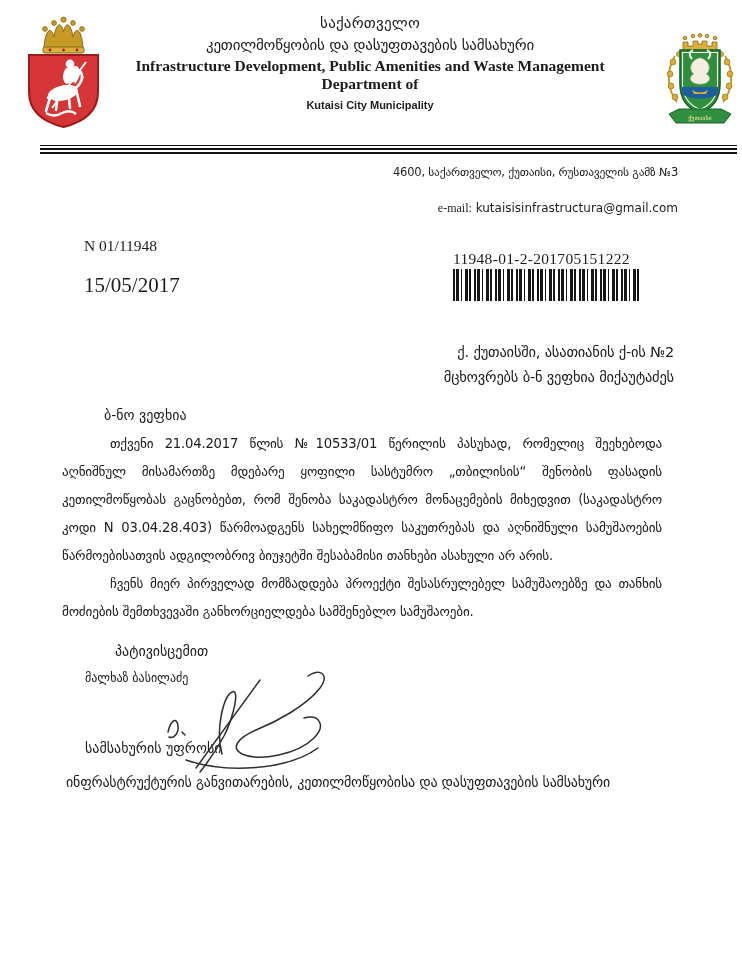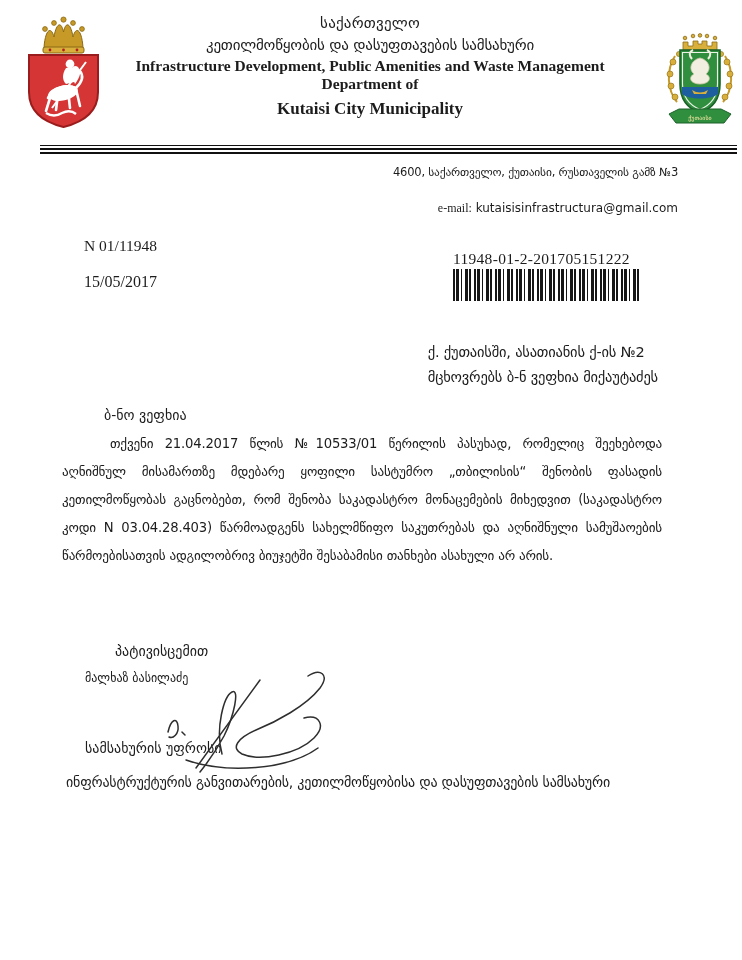--- a/index.html
+++ b/index.html
@@ -11,55 +11,55 @@
   }
   .abs { position:absolute; }
 
   
   .header-text { left:100px; top:8px; width:540px; text-align:center; }
   .h-ka-title   { font-size:15px; letter-spacing:.2px; }
   .h-ka-line    { font-size:15px; margin-top:5px; letter-spacing:-.2px; }
   .h-ka-line2   { font-size:15px; margin-top:4px; letter-spacing:-.2px; }
   .h-en-title   { font-family:"Liberation Serif", serif; font-weight:700; font-size:16px; margin-top:5px; }
   .h-en-line    { font-family:"Liberation Serif", serif; font-weight:600; font-size:15.5px; margin-top:3px; }
-  .h-en-line2   { font-family:Liberation Serif, serif; font-weight:600; font-size:17px; margin-top:6px; }
+  .h-en-line2   { font-family:Liberation Sans, sans-serif; font-weight:600; font-size:11px; margin-top:6px; }
 
   .emblem-left  { left:22px;  top:10px; }
   .emblem-right { left:663px; top:26px; }
 
   
   .divider {
     left:40px; top:139px; width:697px; height:9px;
     background:linear-gradient(
       #111 0 1.5px, #fff 1.5px 3px,
       #111 3px 5.5px, #fff 5.5px 7px,
       #111 7px 9px);
   }
 
   
   .addr-line1 { right:64px; top:159px; font-size:11.5px; letter-spacing:-.2px; }
   .addr-line2 { right:64px; top:195px; font-size:12px; }
   .addr-line2 .email-label { font-family:"Liberation Serif", serif; }
 
   
   .ref-no   { left:84px; top:231px; font-family:"Liberation Serif", serif; font-size:15.5px; }
-  .ref-date { left:84px; top:267px; font-family:"Liberation Serif", serif; font-size:16px; }
+  .ref-date { left:84px; top:267px; font-family:"Liberation Serif", serif; font-size:21px; }
   .barcode-no { left:453px; top:244px; font-family:"Liberation Serif", serif; font-size:15.5px; letter-spacing:.3px; }
   .barcode {
     left:453px; top:263px; width:186px; height:32px;
     background:repeating-linear-gradient(90deg,
       #161616 0 2px,  #fff 2px 3px,
       #161616 3px 6px, #fff 6px 8px,
       #161616 8px 9px, #fff 9px 12px,
       #161616 12px 15px, #fff 15px 16px,
       #161616 16px 18px, #fff 18px 21px);
   }
 
   
-  .recipient { right:84px; top:334px; text-align:left; font-size:14.5px; line-height:25px; letter-spacing:-.2px; }
+  .recipient { right:68px; top:334px; text-align:right; font-size:14.5px; line-height:25px; letter-spacing:-.2px; }
 
   
   .salutation { left:104px; top:401px; font-size:14px; }
   .body-text  { left:62px; top:424px; width:600px; font-size:13.2px; line-height:28px;
                 text-align:justify; letter-spacing:-.2px; }
   .body-text p { text-indent:48px; }
 
   
   .valediction { left:115px; top:637px; font-size:14px; }
   .signer-name { left:85px;  top:665px; font-size:12px; }
@@ -164,20 +164,21 @@
   <div class="abs barcode"></div>
 
   <div class="abs recipient">
     <div>ქ. ქუთაისში, ასათიანის ქ-ის №2</div>
     <div>მცხოვრებს ბ-ნ ვეფხია მიქაუტაძეს</div>
   </div>
 
   <div class="abs salutation">ბ-ნო ვეფხია</div>
   <div class="abs body-text">
     <p>თქვენი 21.04.2017 წლის №10533/01 წერილის პასუხად, რომელიც შეეხებოდა აღნიშნულ მისამართზე მდებარე ყოფილი სასტუმრო „თბილისის“ შენობის ფასადის კეთილმოწყობას გაცნობებთ, რომ შენობა საკადასტრო მონაცემების მიხედვით (საკადასტრო კოდი N 03.04.28.403) წარმოადგენს სახელმწიფო საკუთრებას და აღნიშნული სამუშაოების წარმოებისათვის ადგილობრივ ბიუჯეტში შესაბამისი თანხები ასახული არ არის.</p>
+    <p>ჩვენს მიერ პირველად მომზადდება პროექტი შესასრულებელ სამუშაოებზე და თანხის მოძიების შემთხვევაში განხორციელდება სამშენებლო სამუშაოები.</p>
   </div>
 
   <div class="abs valediction">პატივისცემით</div>
   <div class="abs signer-name">მალხაზ ბასილაძე</div>
   <div class="abs signer-title">სამსახურის უფროსი</div>
   <div class="abs footer-line">ინფრასტრუქტურის განვითარების, კეთილმოწყობისა და დასუფთავების სამსახური</div>
 
   <div class="abs signature">
     <svg width="190" height="108" viewBox="0 0 190 108" xmlns="http://www.w3.org/2000/svg" fill="none" stroke="#2e2e2e" stroke-width="1.5" stroke-linecap="round">
 

